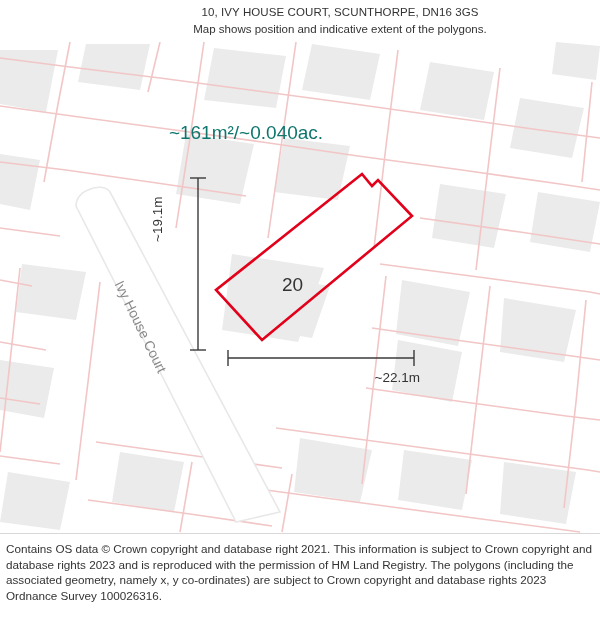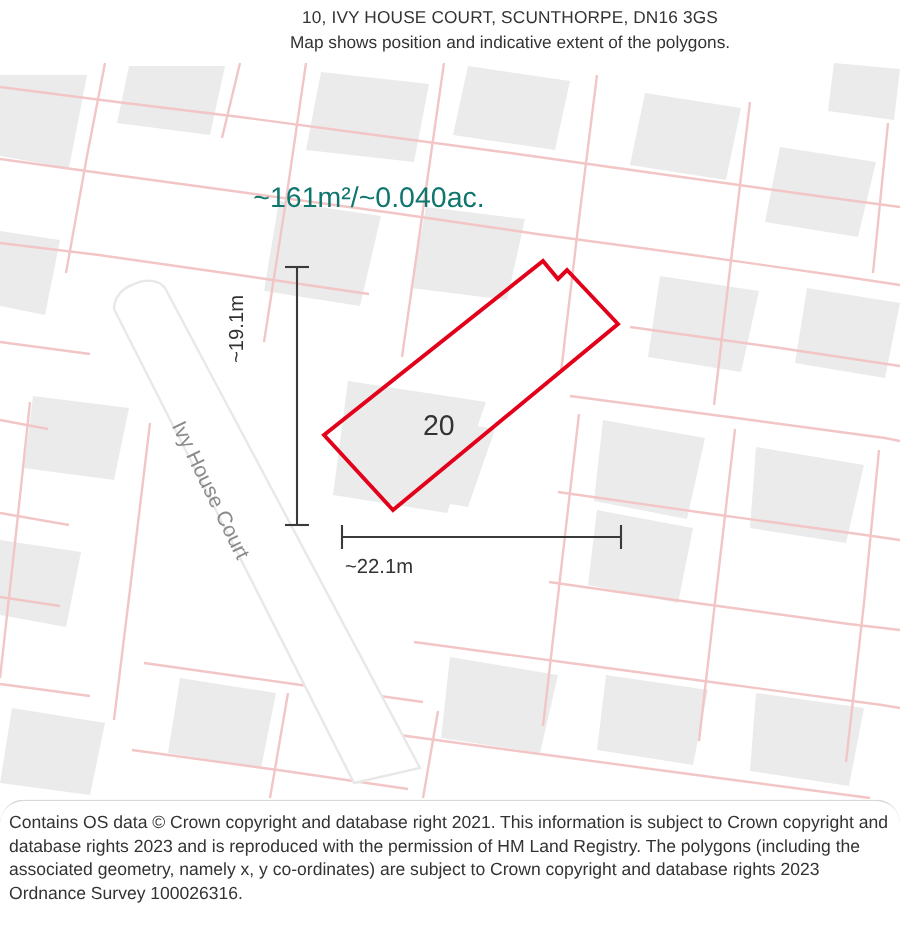--- a/index.html
+++ b/index.html
@@ -74,21 +74,21 @@
     top: 232px;
     left: 282px;
     font-size: 19px;
     color: #333333;
   }
   .dim-h {
     position: absolute;
     top: 328px;
     left: 230px;
     width: 190px;
-    text-align: left;
+    text-align: right;
     font-size: 13.5px;
     color: #333333;
   }
   .dim-v {
     position: absolute;
     top: 200px;
     left: 150px;
     font-size: 13.5px;
     color: #333333;
     transform: rotate(-90deg);
@@ -109,21 +109,20 @@
   .footer {
     position: absolute;
     top: 533px;
     left: 0;
     width: 600px;
     height: 92px;
     background: #ffffff;
     border-top: 1px solid #d8d8d8;
     box-sizing: border-box;
     padding: 7px 6px 0 6px;
-    border-radius: 16px;
   }
   .footer p {
     margin: 0;
     font-size: 11.7px;
     line-height: 15.6px;
     color: #333333;
   }
 </style>
 </head>
 <body>

